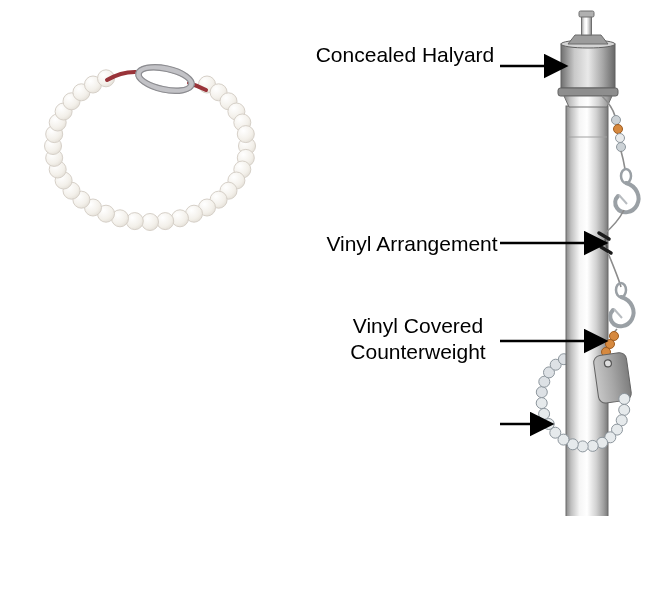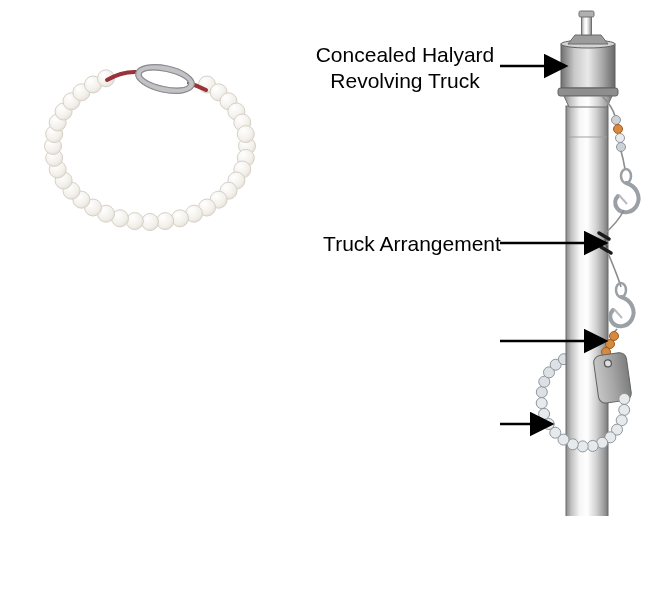--- a/index.html
+++ b/index.html
@@ -190,22 +190,25 @@
     <g>
       <line x1="500" y1="66" x2="546" y2="66" stroke="#000" stroke-width="2.5" marker-end="url(#arrow)"></line>
       <line x1="500" y1="243" x2="586" y2="243" stroke="#000" stroke-width="2.5" marker-end="url(#arrow)"></line>
       <line x1="500" y1="341" x2="586" y2="341" stroke="#000" stroke-width="2.5" marker-end="url(#arrow)"></line>
       <line x1="500" y1="424" x2="532" y2="424" stroke="#000" stroke-width="2.5" marker-end="url(#arrow)"></line>
     </g>
   </svg>
 
   <div class="callout" style="left:305px;top:42px">
     <span>Concealed Halyard</span><br>
-    <span>Revolving Truck</span>
   </div>
 
   <div class="callout" style="left:312px;top:231px">
-    <span>Truck Arrangement</span>
+    <span>Vinyl Arrangement</span>
   </div>
 
+  <div class="callout" style="left:318px;top:313px">
+    <span>Vinyl Covered</span><br>
+    <span>Counterweight</span>
+  </div>
 
 
 </div>
 
 </body></html>

